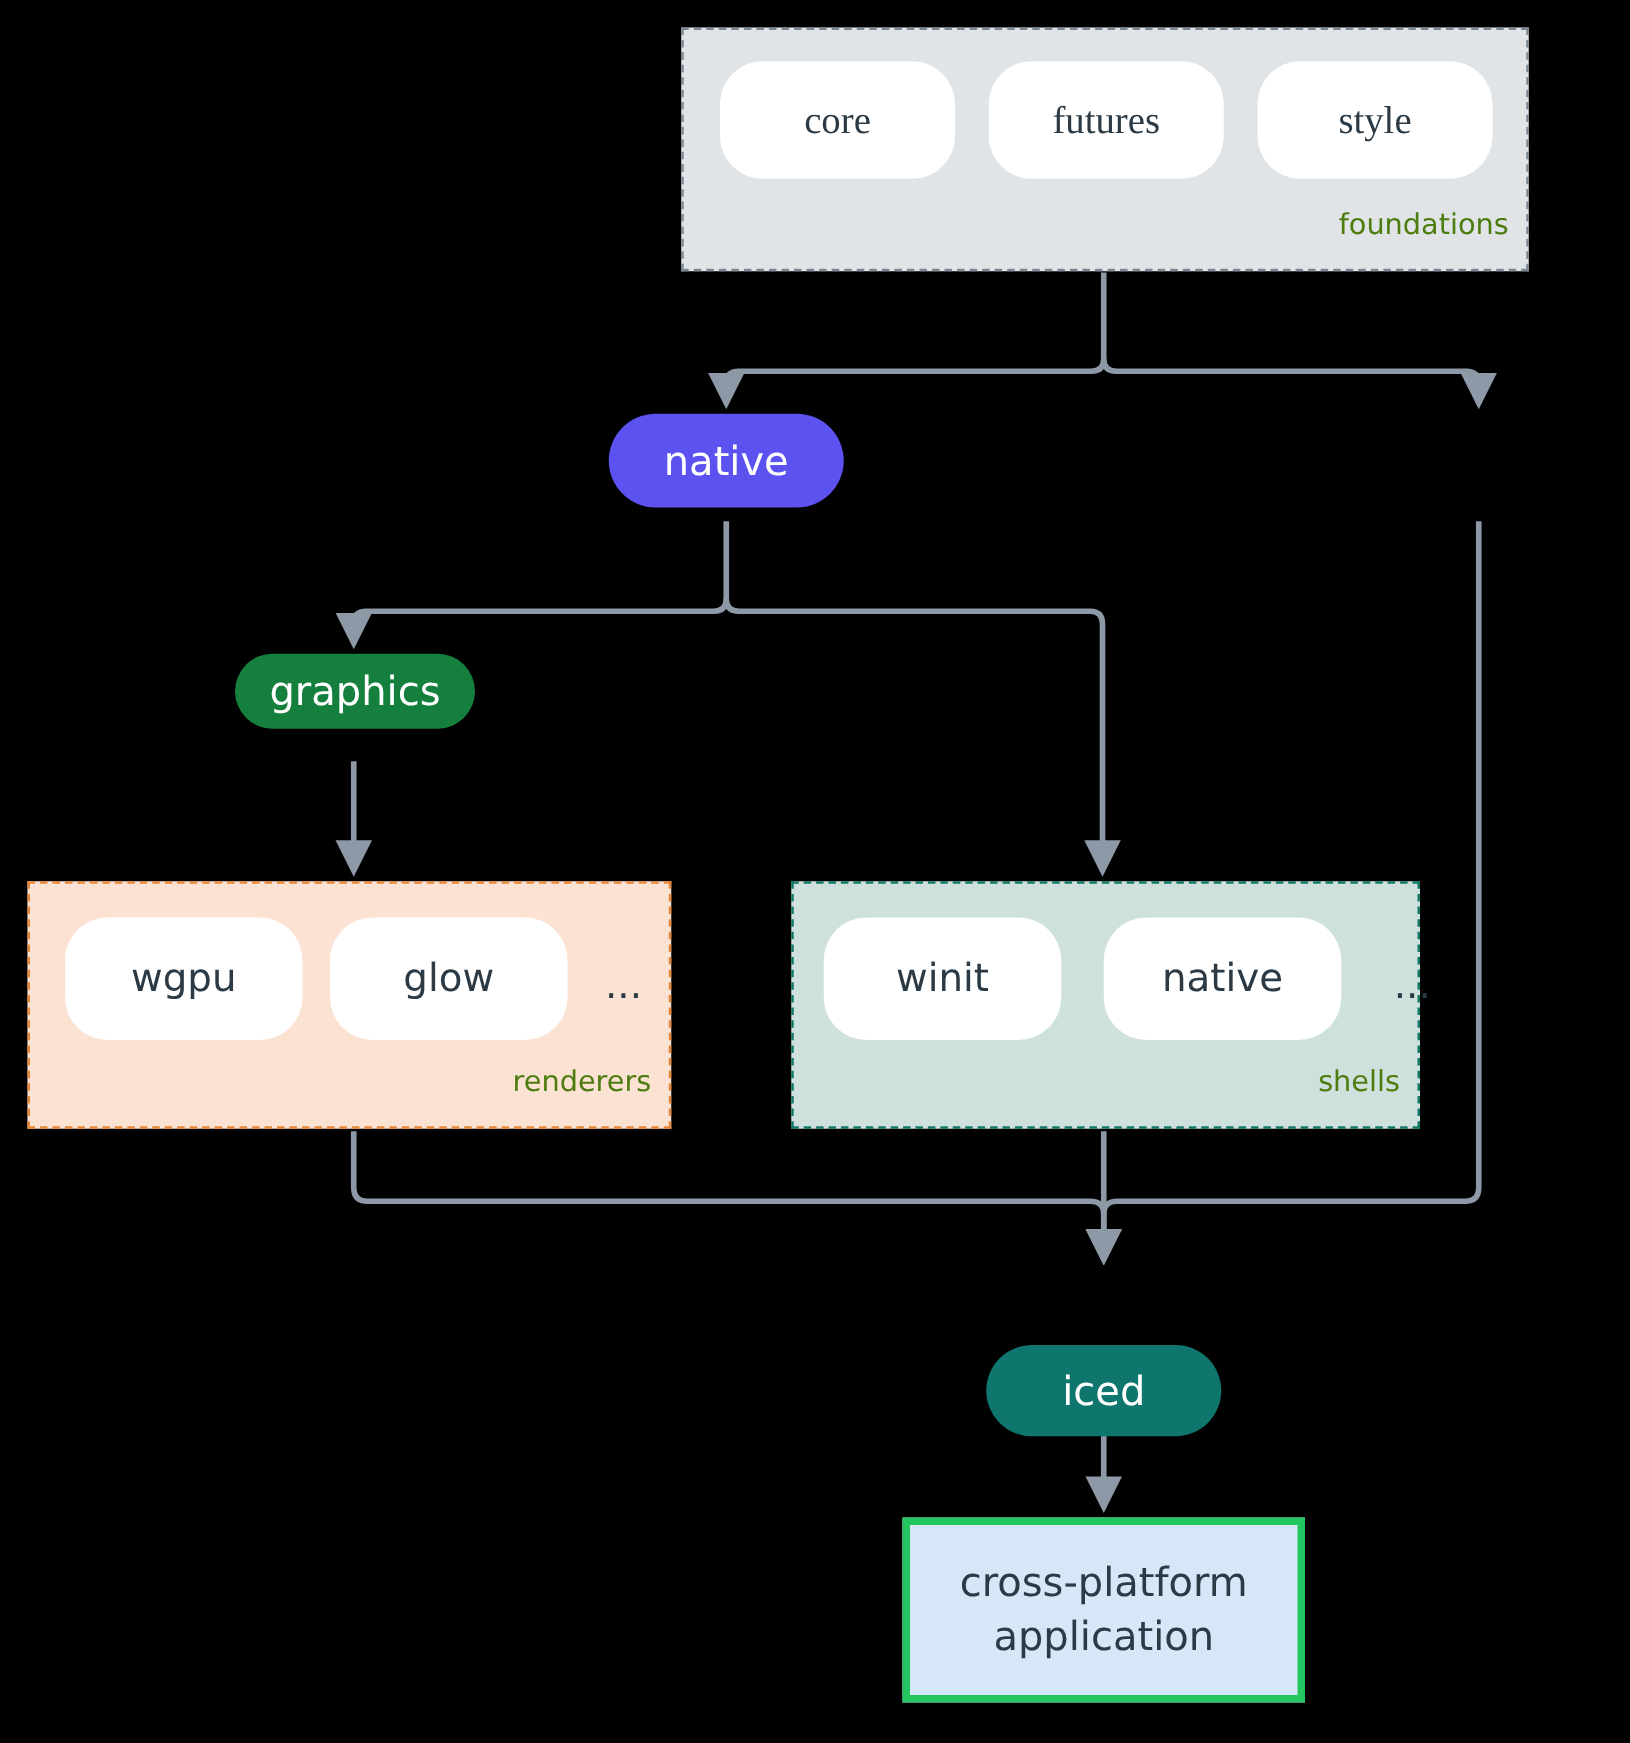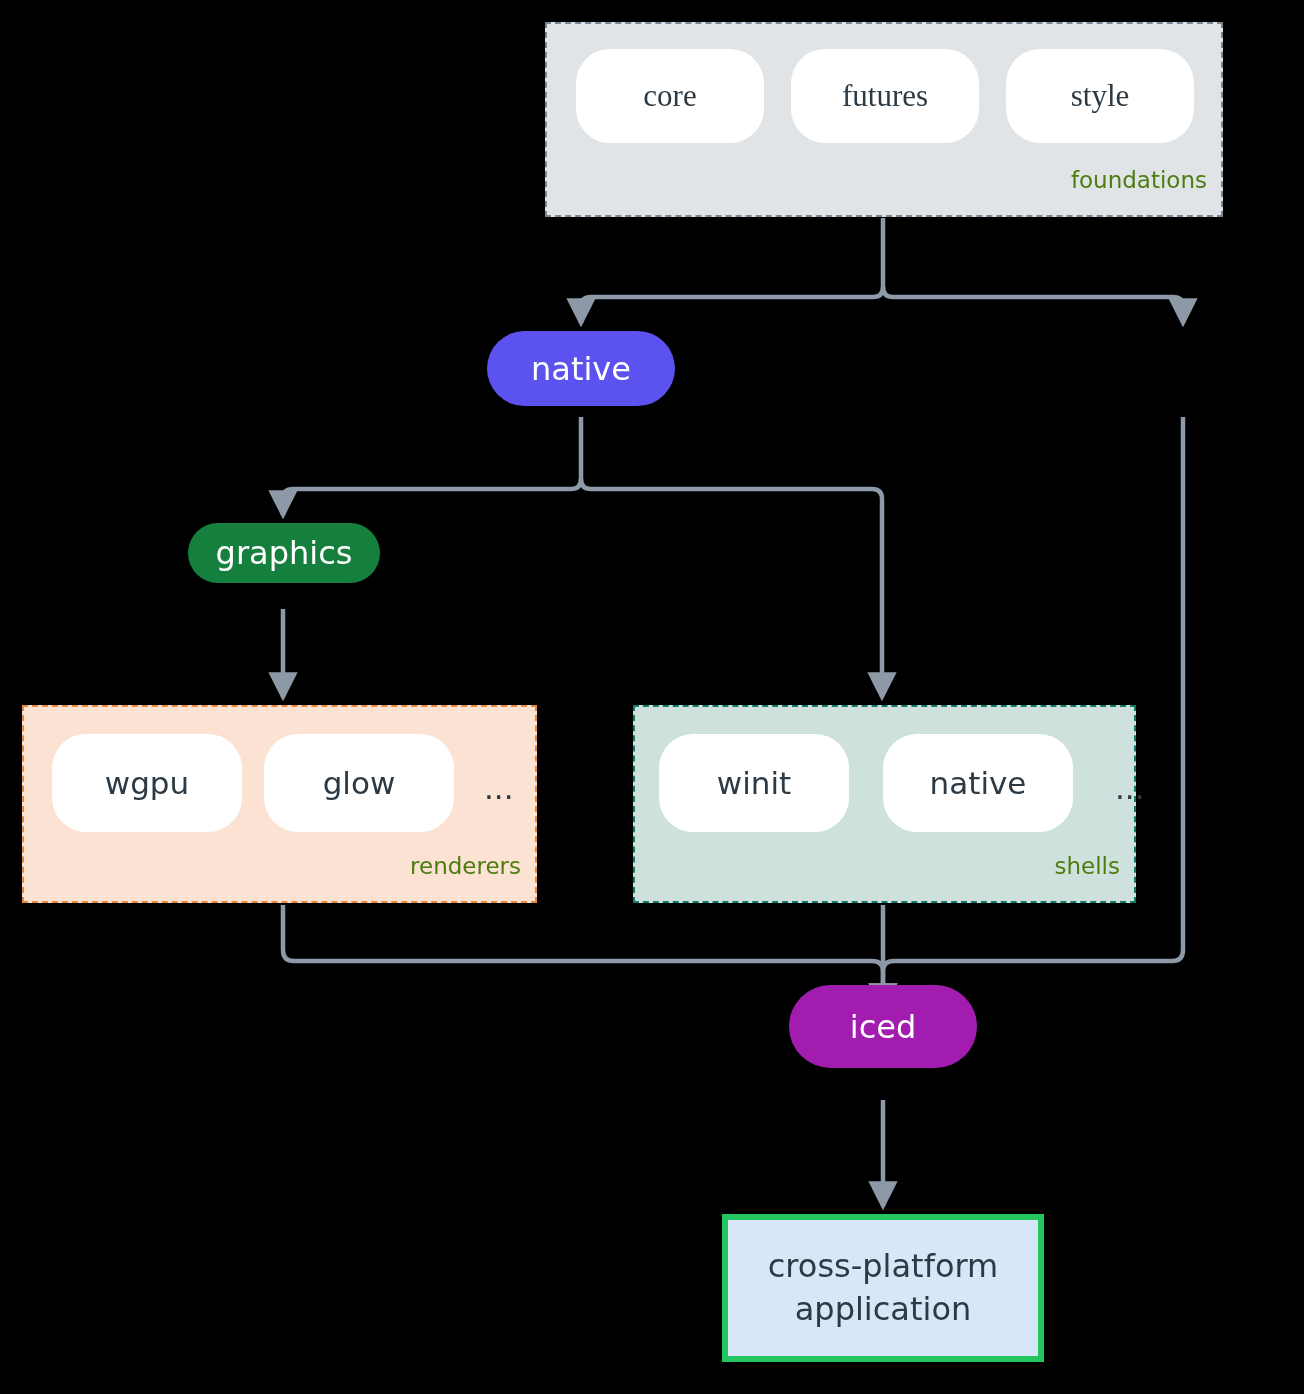--- a/index.html
+++ b/index.html
@@ -159,24 +159,24 @@
   }
   #node-graphics {
     left: 188px;
     top: 523px;
     width: 192px;
     height: 60px;
     background: #15803d;
   }
   #node-iced {
     left: 789px;
-    top: 985px;
+    top: 1076px;
     width: 188px;
-    height: 83px;
-    background: #a21caf;
+    height: 73px;
+    background: #0f766e;
   }
 
   
   #node-application {
     position: absolute;
     left: 722px;
     top: 1214px;
     width: 322px;
     height: 148px;
     background: #d6e8f7;

